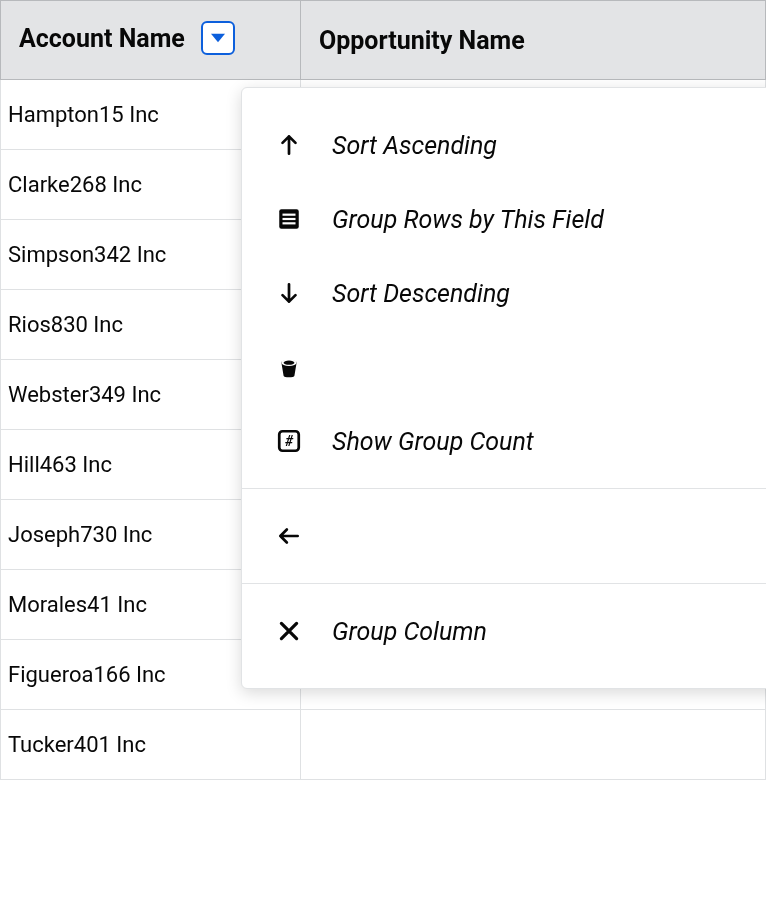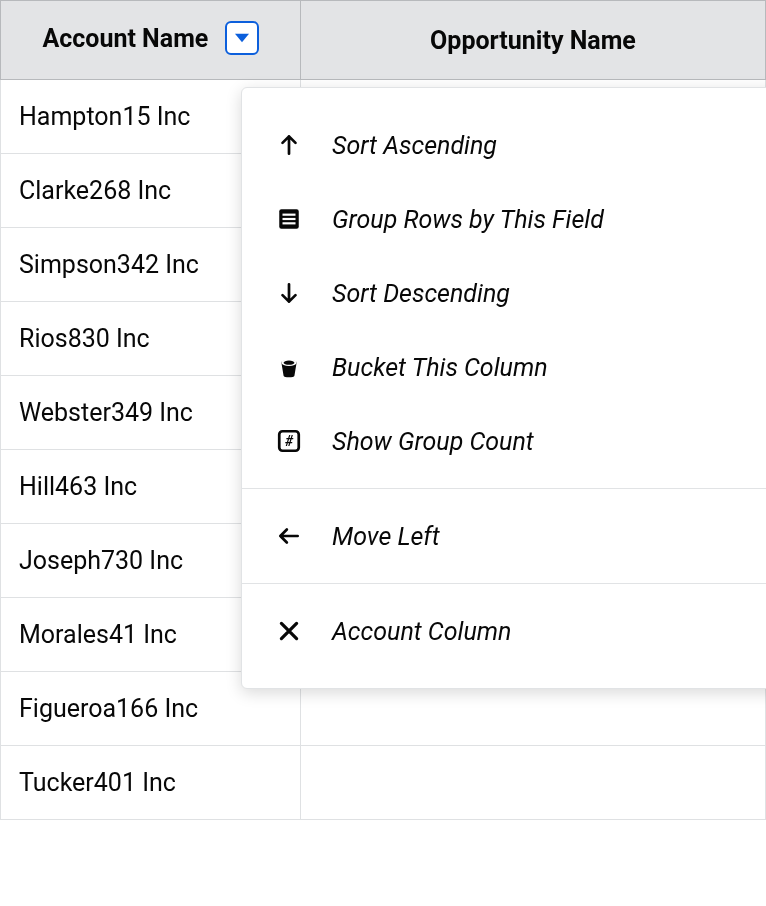--- a/index.html
+++ b/index.html
@@ -21,21 +21,21 @@
     }
     .header-row {
       background: #e3e4e6;
     }
     .header-cell {
       padding: 22px 18px;
       font-size: 25px;
       font-weight: 700;
       color: #080808;
       border: 1px solid #b7b9bc;
-      text-align: center;
+      text-align: left;
       position: relative;
     }
     .header-cell.col-account {
       width: 300px;
     }
     .header-cell.col-opportunity {
       width: auto;
     }
     .dropdown-trigger {
       display: inline-flex;
@@ -49,22 +49,22 @@
       vertical-align: middle;
       margin-left: 10px;
       position: relative;
       top: -2px;
     }
     .dropdown-trigger svg {
       width: 14px;
       height: 14px;
     }
     .data-row td {
-      padding: 22px 18px;
-      font-size: 25px;
+      padding: 22px 7px;
+      font-size: 22px;
       color: #080808;
       border-left: 1px solid #dfe1e3;
       border-right: 1px solid #dfe1e3;
       border-bottom: 1px solid #dfe1e3;
     }
     .context-menu {
       position: absolute;
       top: 87px;
       left: 241px;
       width: 580px;
@@ -203,42 +203,40 @@
     <span>Sort Descending</span>
   </div>
   <div class="menu-item">
     <span class="menu-icon">
       <svg viewBox="0 0 24 24">
           <path d="M5 8 C5 5, 19 5, 19 8 L17 20 C17 22, 7 22, 7 20 Z" fill="#080808"></path>
           <ellipse cx="12" cy="8" rx="7" ry="3" fill="#fff"></ellipse>
           <ellipse cx="12" cy="8" rx="5" ry="2" fill="#080808"></ellipse>
         </svg>
     </span>
-    <span>Bucket This Column</span>
   </div>
   <div class="menu-item">
     <span class="menu-icon">
       <svg viewBox="0 0 24 24">
           <rect x="3" y="3" width="18" height="18" rx="3" fill="none" stroke="#080808" stroke-width="2.5"></rect>
           <text x="12" y="17" font-size="13" font-weight="bold" text-anchor="middle" fill="#080808">#</text>
         </svg>
     </span>
     <span>Show Group Count</span>
   </div>
   <div class="menu-divider"></div>
   <div class="menu-item">
     <span class="menu-icon">
       <svg viewBox="0 0 24 24">
           <path d="M4 12 L20 12 M4 12 L10 6 M4 12 L10 18" stroke="#080808" stroke-width="2.5" fill="none" stroke-linecap="round" stroke-linejoin="round"></path>
         </svg>
     </span>
-    <span>Move Left</span>
   </div>
   <div class="menu-divider"></div>
   <div class="menu-item">
     <span class="menu-icon">
       <svg viewBox="0 0 24 24">
           <path d="M5 5 L19 19 M19 5 L5 19" stroke="#080808" stroke-width="3" fill="none" stroke-linecap="round"></path>
         </svg>
     </span>
-    <span>Account Column</span>
+    <span>Group Column</span>
   </div>
 </div>
 
 </body></html>

